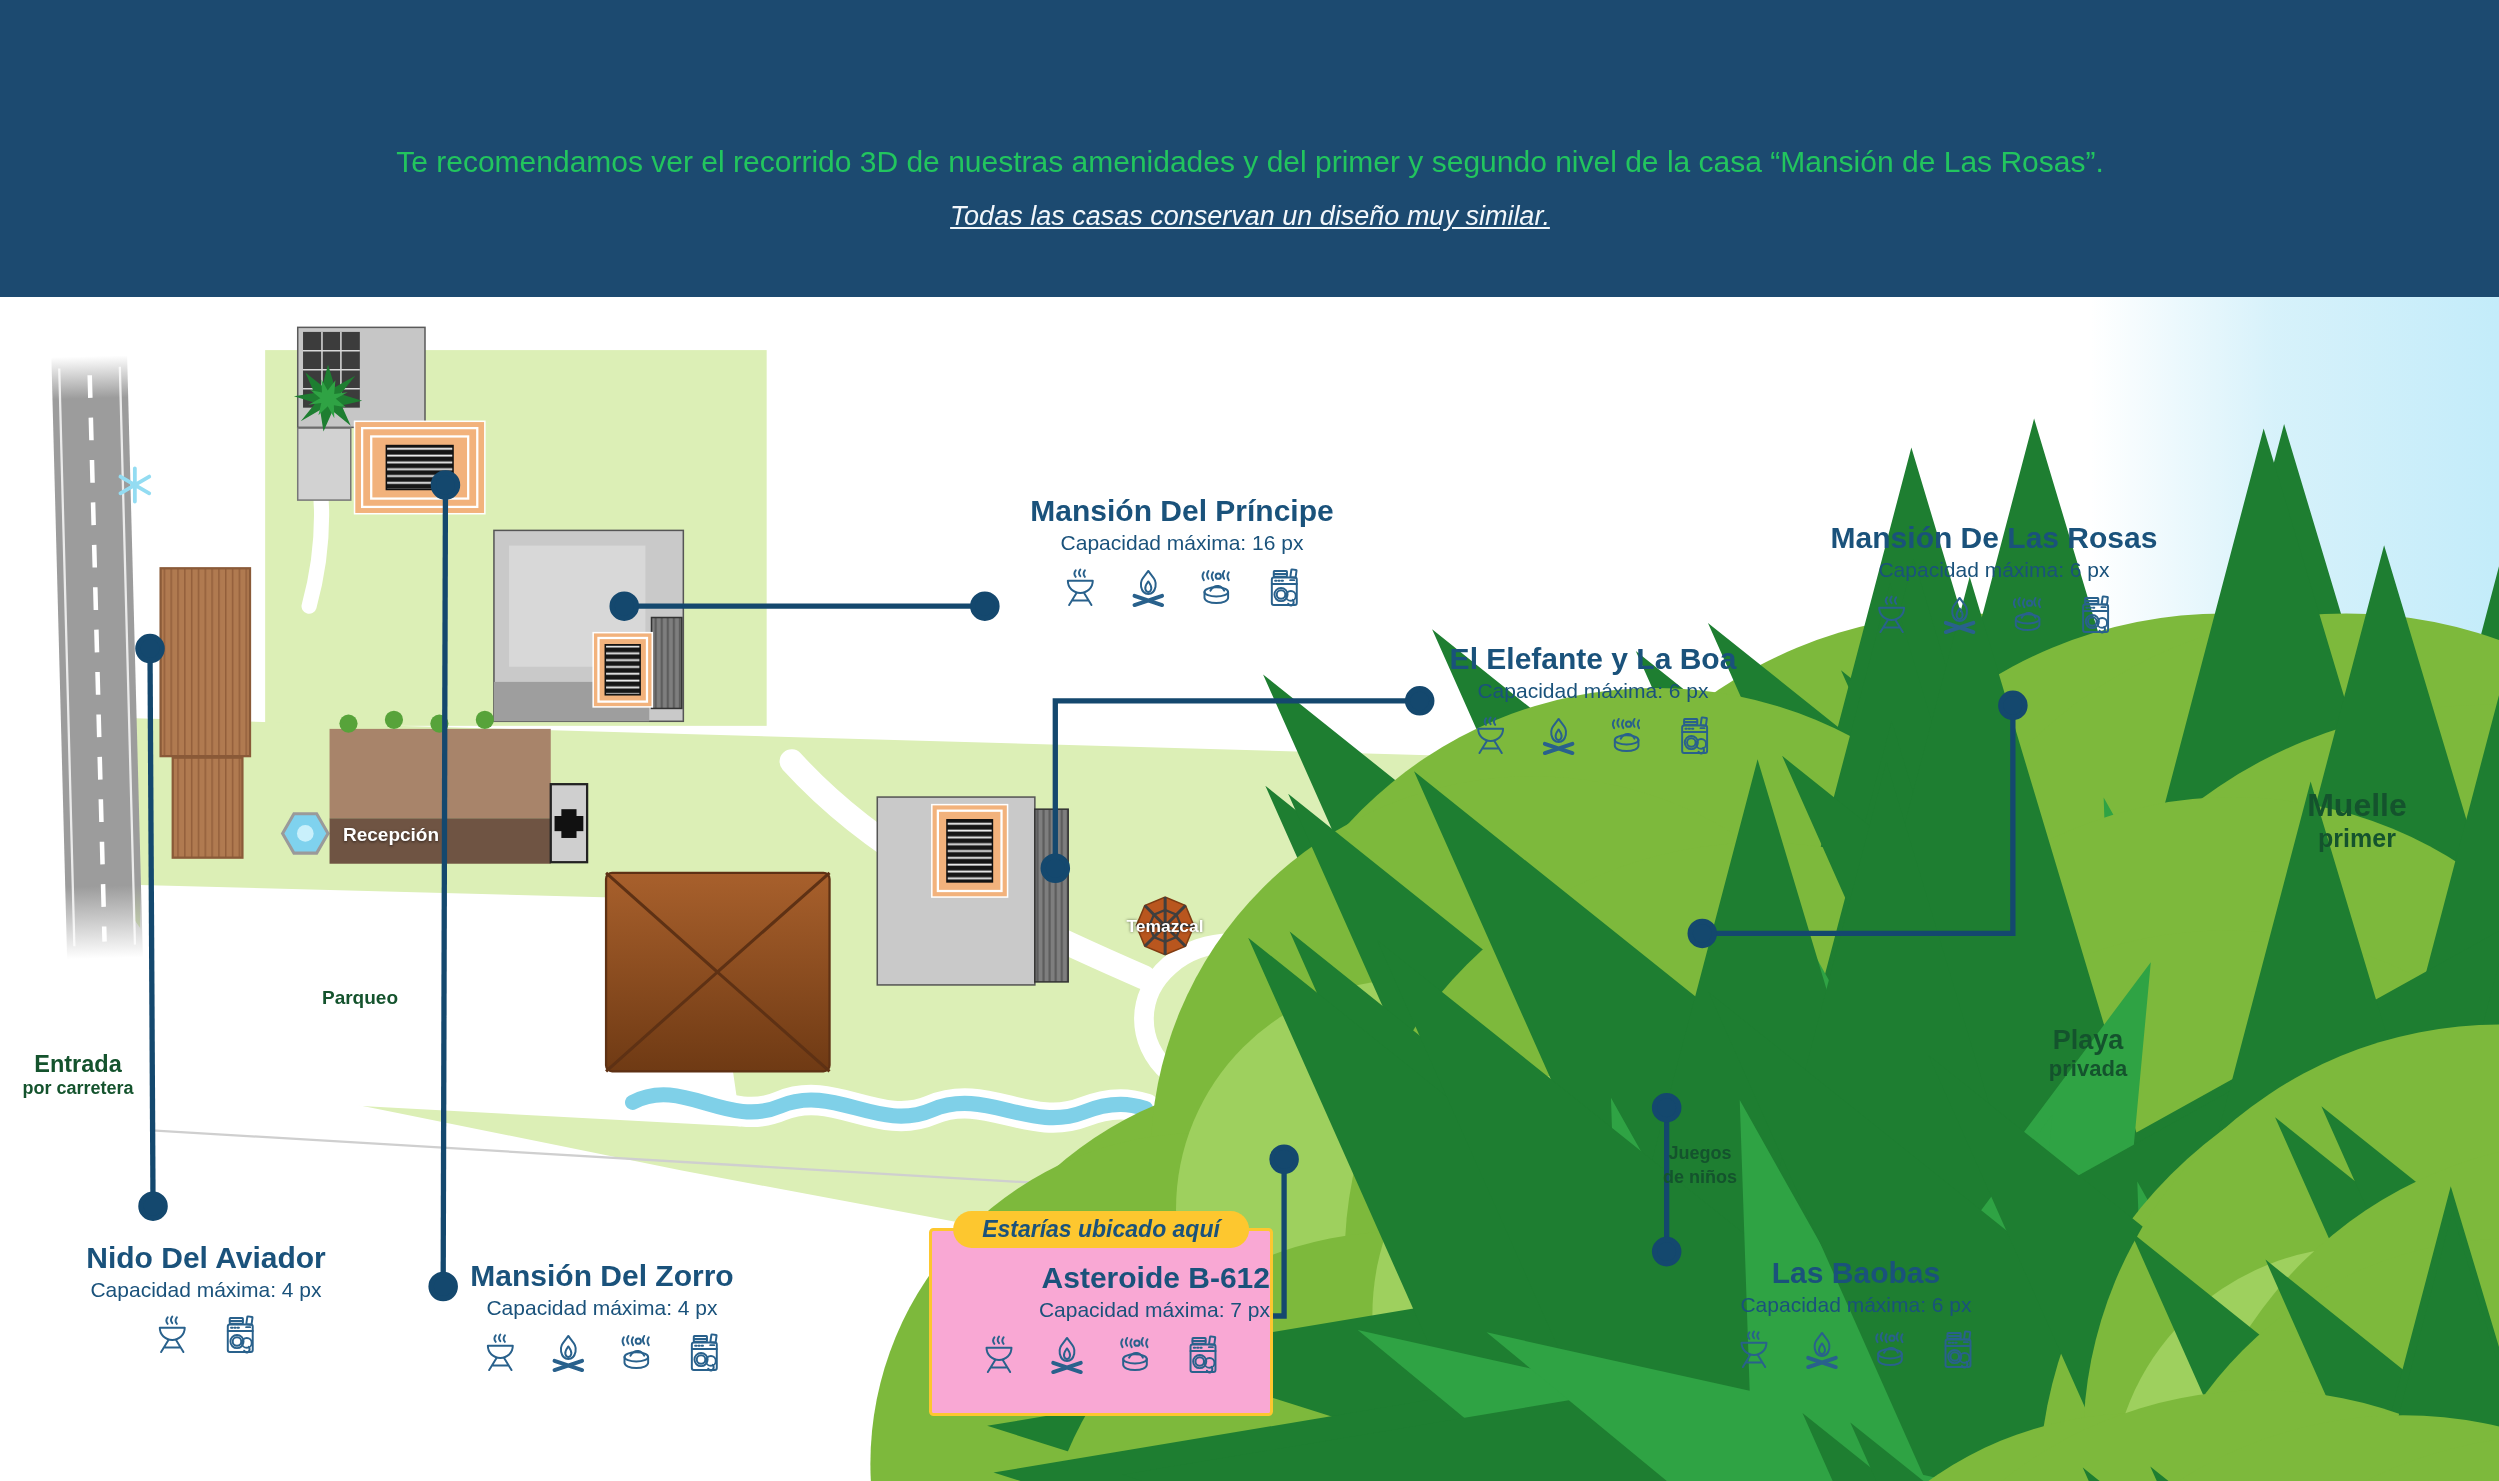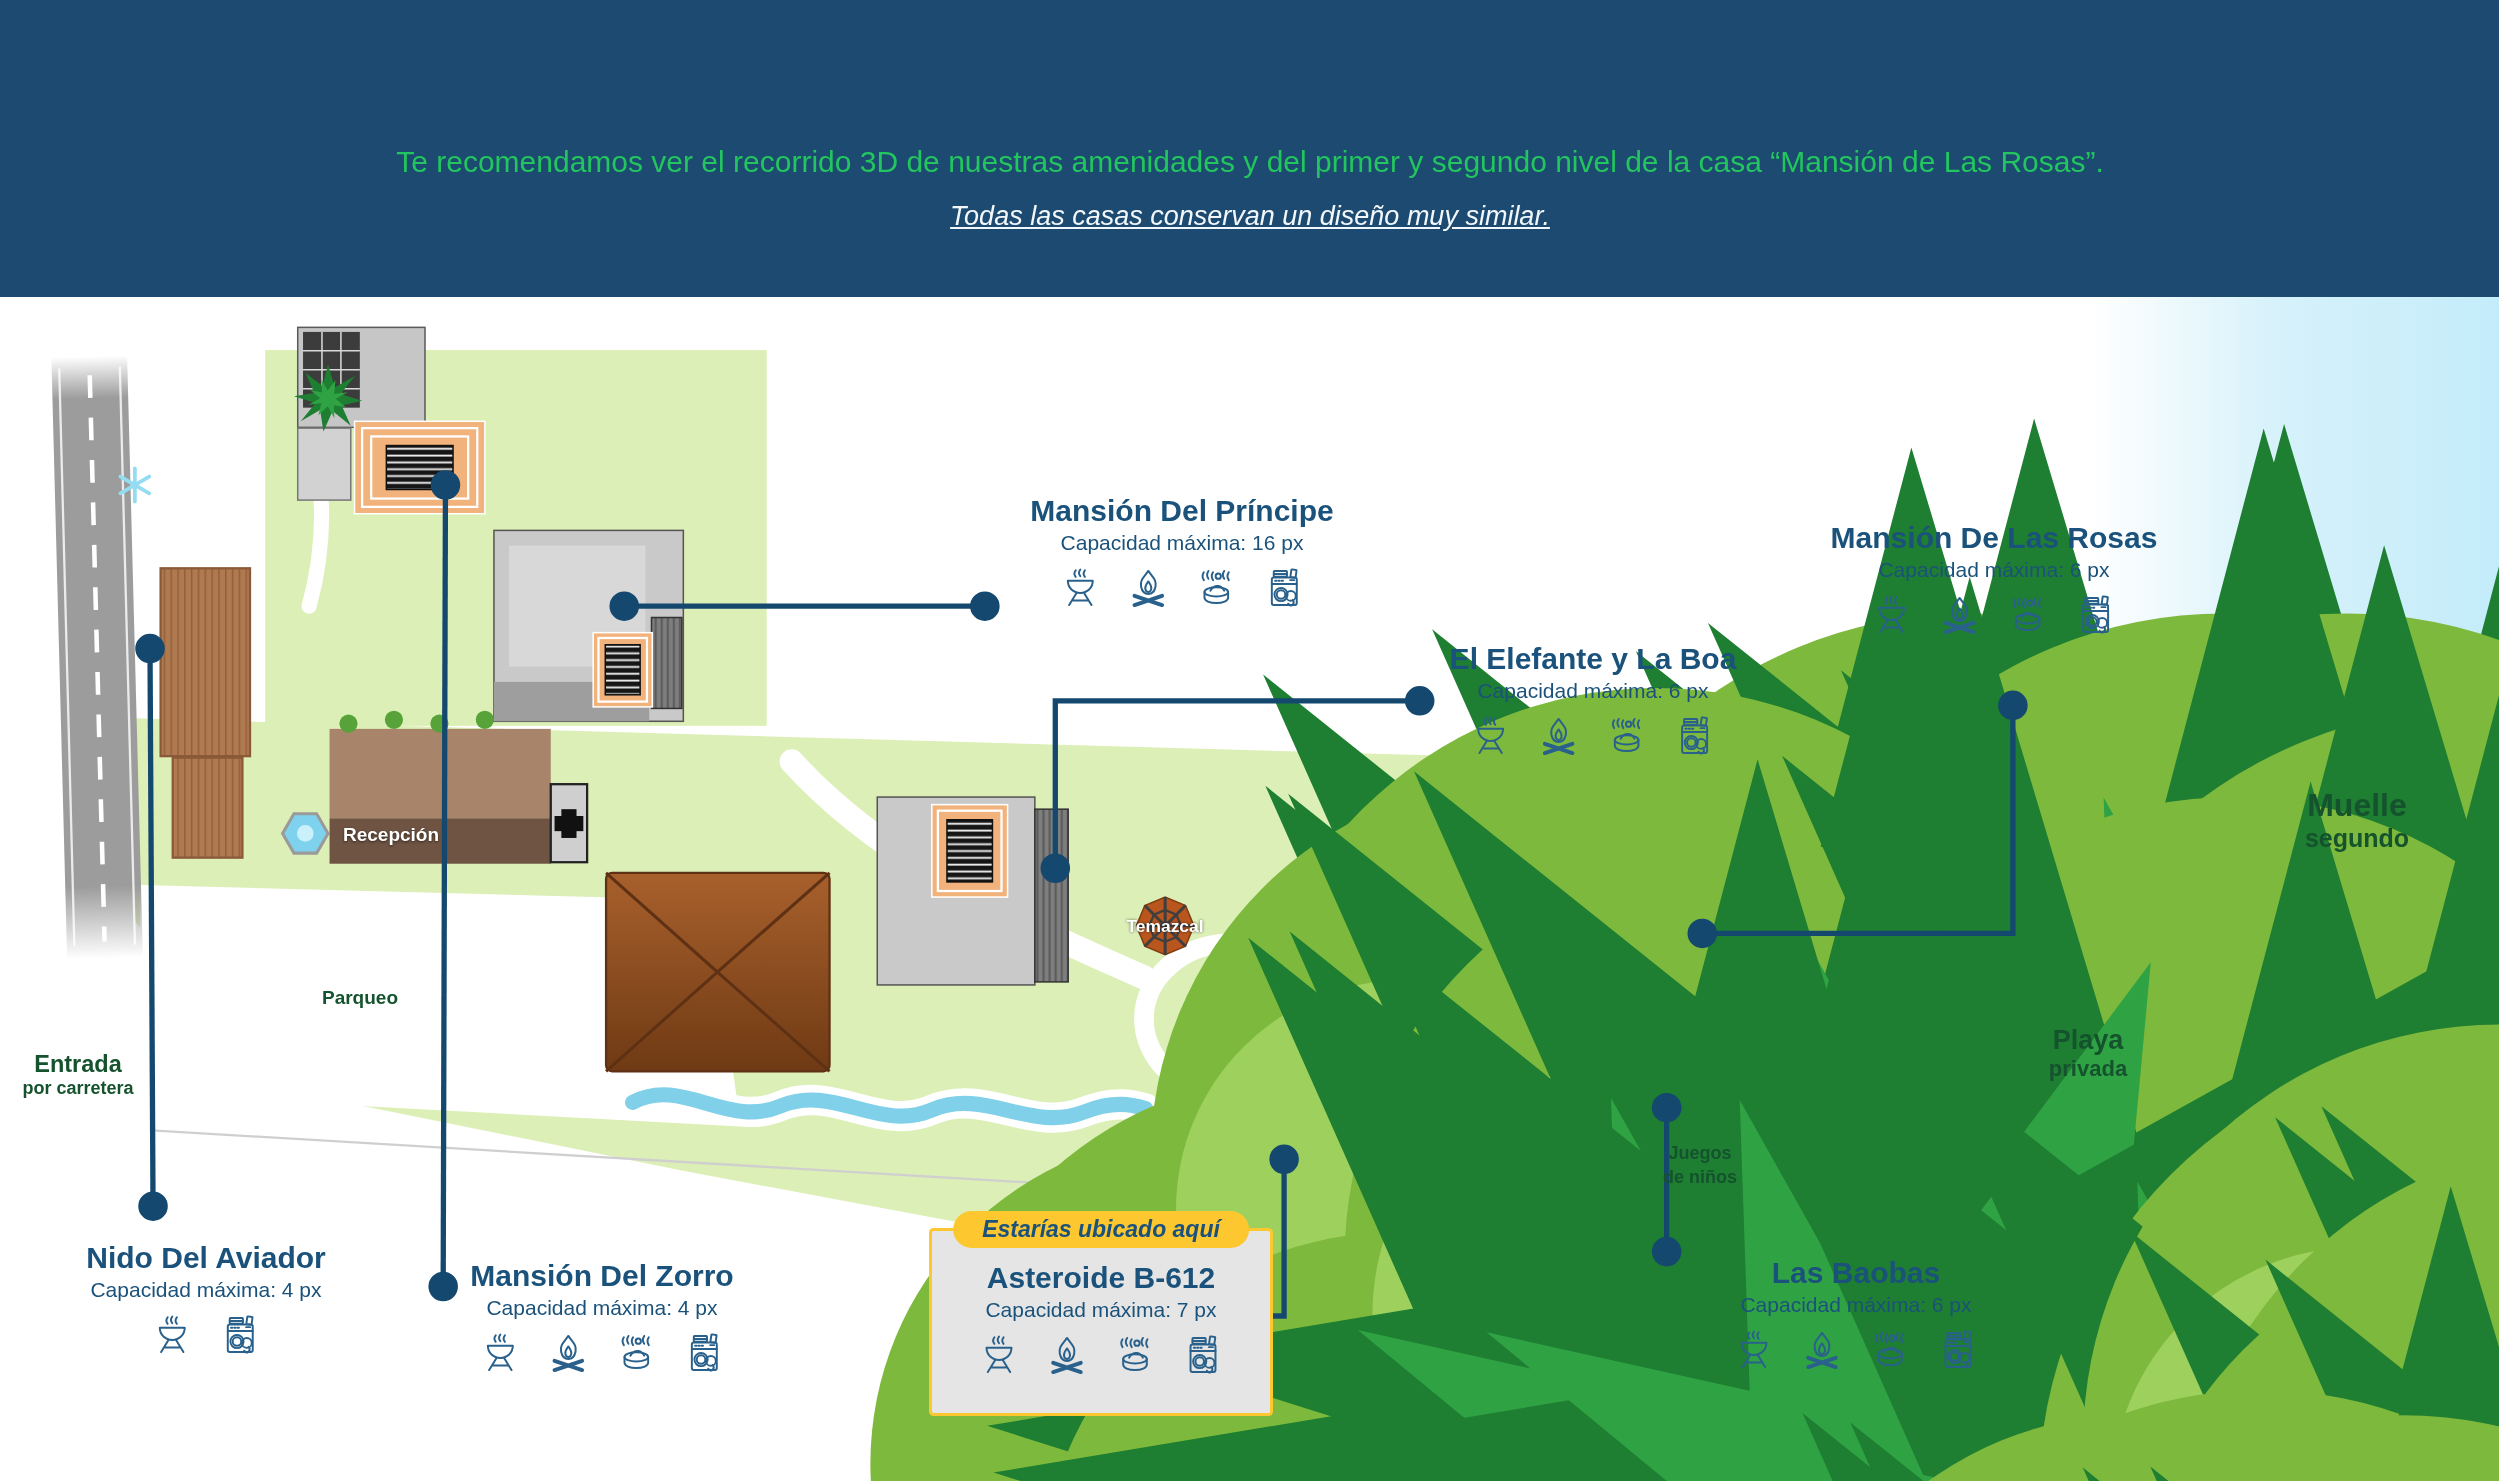--- a/index.html
+++ b/index.html
@@ -22,21 +22,21 @@
   .amenities{display:flex;justify-content:center;gap:26px;margin-top:12px;}
   .am-icon{width:42px;height:42px;}
   #lbl-principe{left:1182px;top:494px;}
   #lbl-rosas{left:1994px;top:521px;}
   #lbl-elefante{left:1593px;top:642px;}
   #lbl-aviador{left:206px;top:1241px;}
   #lbl-zorro{left:602px;top:1259px;}
   #lbl-baobas{left:1856px;top:1256px;}
   
   .featured{position:absolute;left:929px;top:1228px;width:338px;height:182px;z-index:10;
-            border:3.8px solid #fdc72f;border-radius:4.5px;background:#e5e5e5;text-align:center;color:#1a527b;}
+            border:3.8px solid #fdc72f;border-radius:4.5px;background:#f9a8d4;text-align:right;color:#1a527b;}
   .badge{position:absolute;left:50%;top:-20.5px;transform:translateX(-50%);background:#fdc72f;
          border-radius:30px;padding:5.3px 29px;font-size:23px;font-weight:700;font-style:italic;
          color:#1a527b;white-space:nowrap;}
   .featured .house-name{margin-top:30px;}
   
   .mlab{position:absolute;z-index:10;transform:translate(-50%,-50%);text-align:center;
         color:#14532d;font-weight:700;white-space:nowrap;}
   .mlab.white{color:#fff;text-shadow:0 0.8px 3px rgba(0,0,0,.6);}
   #lab-entrada{left:78px;top:1075px;}
   #lab-entrada .l1{font-size:23.5px;font-weight:800;}
@@ -623,21 +623,21 @@
   </div>
   <div class="mlab" id="lab-parqueo">Parqueo</div>
   <div class="mlab white" id="lab-recepcion">Recepción</div>
   <div class="mlab white" id="lab-temazcal">Temazcal</div>
   <div class="mlab" id="lab-juegos">
     <div>Juegos</div>
     <div>de niños</div>
   </div>
   <div class="mlab" id="lab-muelle">
     <div class="l1">Muelle</div>
-    <div class="l2">segundo</div>
+    <div class="l2">primer</div>
   </div>
   <div class="mlab" id="lab-playa">
     <div class="l1">Playa</div>
     <div class="l2">privada</div>
   </div>
 
 </div>
 
 
 </body></html>

